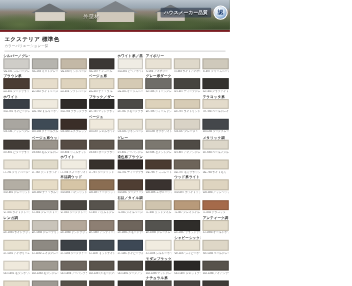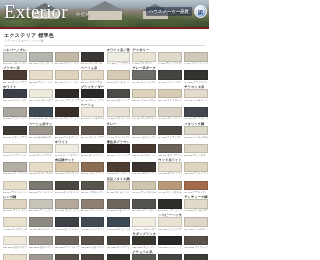--- a/index.html
+++ b/index.html
@@ -78,21 +78,20 @@
 
 <div class="header">
   <div class="photo">
     <div class="roof r1"></div>
     <div class="wall1"></div>
     <div class="roof r2"></div>
     <div class="wall2"></div>
     <div class="roof r3"></div>
     <div class="wall3"></div>
   </div>
-  <div class="brand">Exterior</div>
   <div class="brand-sub">外壁材</div>
   <div class="badge-wrap">
     <span class="badge-txt">ハウスメーカー品質</span>
     <span class="badge-logo">認</span>
   </div>
 </div>
 <div class="rule"></div>
 
 <div class="titlebar">
   <div class="page-title">エクステリア 標準色</div>

